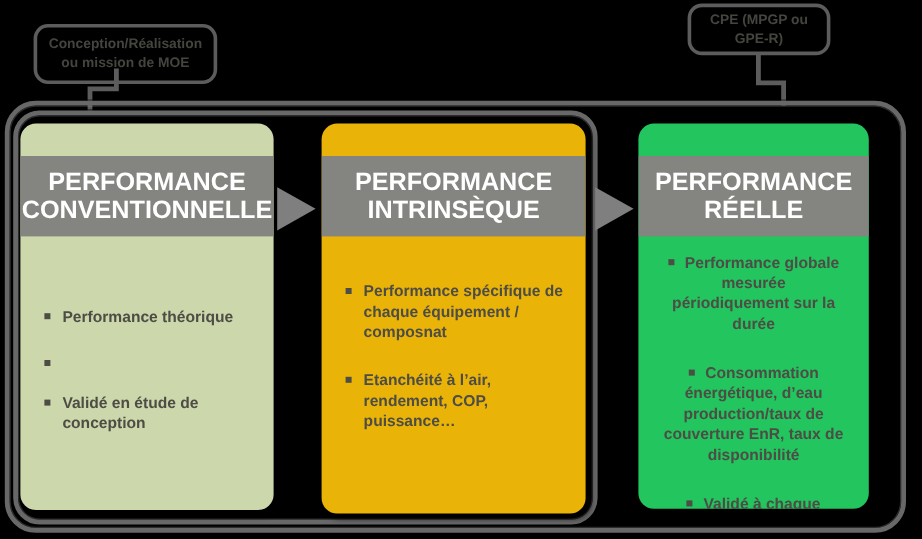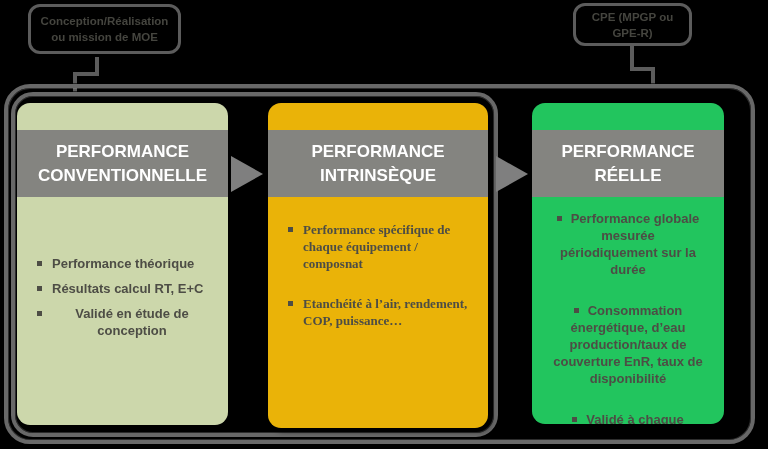--- a/index.html
+++ b/index.html
@@ -13,21 +13,21 @@
   
   .callout {
     position: absolute; z-index: 2;
     border: 3px solid #5c5c5c; border-radius: 12px;
     background: transparent;
     display: flex; align-items: center; justify-content: center;
     text-align: center; color: #45453f;
     font-weight: bold; font-size: 11.5px; line-height: 16px;
     box-sizing: border-box; padding: 2px 6px;
   }
-  .callout1 { left: 28px; top: 4px; width: 153px; height: 50px; }
+  .callout1 { left: 28px; top: 20px; width: 153px; height: 50px; }
   .callout2 { left: 573px; top: 3px; width: 119px; height: 43px; align-items: flex-end; }
 
   
   .frame {
     position: absolute; z-index: 1; box-sizing: border-box;
     background: transparent; border: 4px solid #686868;
     box-shadow: 0 0 0 1px rgba(0,0,0,0.6), inset 0 0 0 1px rgba(180,180,180,0.25);
   }
   .frame-outer { left: 4px; top: 84px; width: 751px; height: 360px; border-radius: 26px; }
   .frame-inner { left: 11px; top: 92px; width: 487px; height: 345px; border-radius: 22px; }
@@ -37,28 +37,28 @@
     position: absolute; z-index: 3; border-radius: 13px; overflow: hidden;
     box-shadow: 3px 3px 5px rgba(0,0,0,0.85);
   }
   .col1 { left: 17px;  top: 103px; width: 211px; height: 322px; background: #ccd7ab; }
   .col2 { left: 268px; top: 103px; width: 220px; height: 325px; background: #eab308; }
   .col3 { left: 532px; top: 103px; width: 192px; height: 321px; background: #22c55e; }
   .col-spacer { height: 27px; }
   .col-header {
     height: 67px; background: #848480; color: #ffffff;
     display: flex; align-items: center; justify-content: center; text-align: center;
-    font-weight: bold; font-size: 17px; line-height: 24px; padding: 0 14px;
+    font-weight: bold; font-size: 21px; line-height: 24px; padding: 0 14px;
   }
   .col-body {
     display: flex; flex-direction: column;
     color: #4d4d45; font-weight: bold; font-size: 13px; line-height: 17px;
   }
-  .col1 .col-body { padding: 58px 16px 0 20px; gap: 8px; text-align: center; }
-  .col2 .col-body { padding: 24px 13px 0 20px; gap: 23px; font-family: Liberation Serif, serif; }
+  .col1 .col-body { padding: 58px 16px 0 20px; gap: 22px; }
+  .col2 .col-body { padding: 37px 13px 0 20px; gap: 23px; }
   .col3 .col-body { padding: 13px 21px 0 21px; gap: 24px; text-align: center; }
 
   .item { display: flex; gap: 10px; align-items: flex-start; }
   .sq {
     flex: none; width: 5px; height: 5px; margin-top: 6px; background: #4d4d45;
   }
   .col3 .item { display: block; }
   .col3 .sq { display: inline-block; margin: 0 9px 2px 0; }
 
   
@@ -95,21 +95,20 @@
     <div class="col-header">
       <span>PERFORMANCE CONVENTIONNELLE</span>
     </div>
     <div class="col-body">
       <div class="item">
         <span class="sq"></span>
         <span>Performance théorique</span>
       </div>
       <div class="item">
         <span class="sq"></span>
-        <span>Résultats calcul RT, E+C</span>
       </div>
       <div class="item">
         <span class="sq"></span>
         <span>Validé en étude de conception</span>
       </div>
     </div>
   </div>
 
   <div class="col col2">
     <div class="col-spacer"></div>

